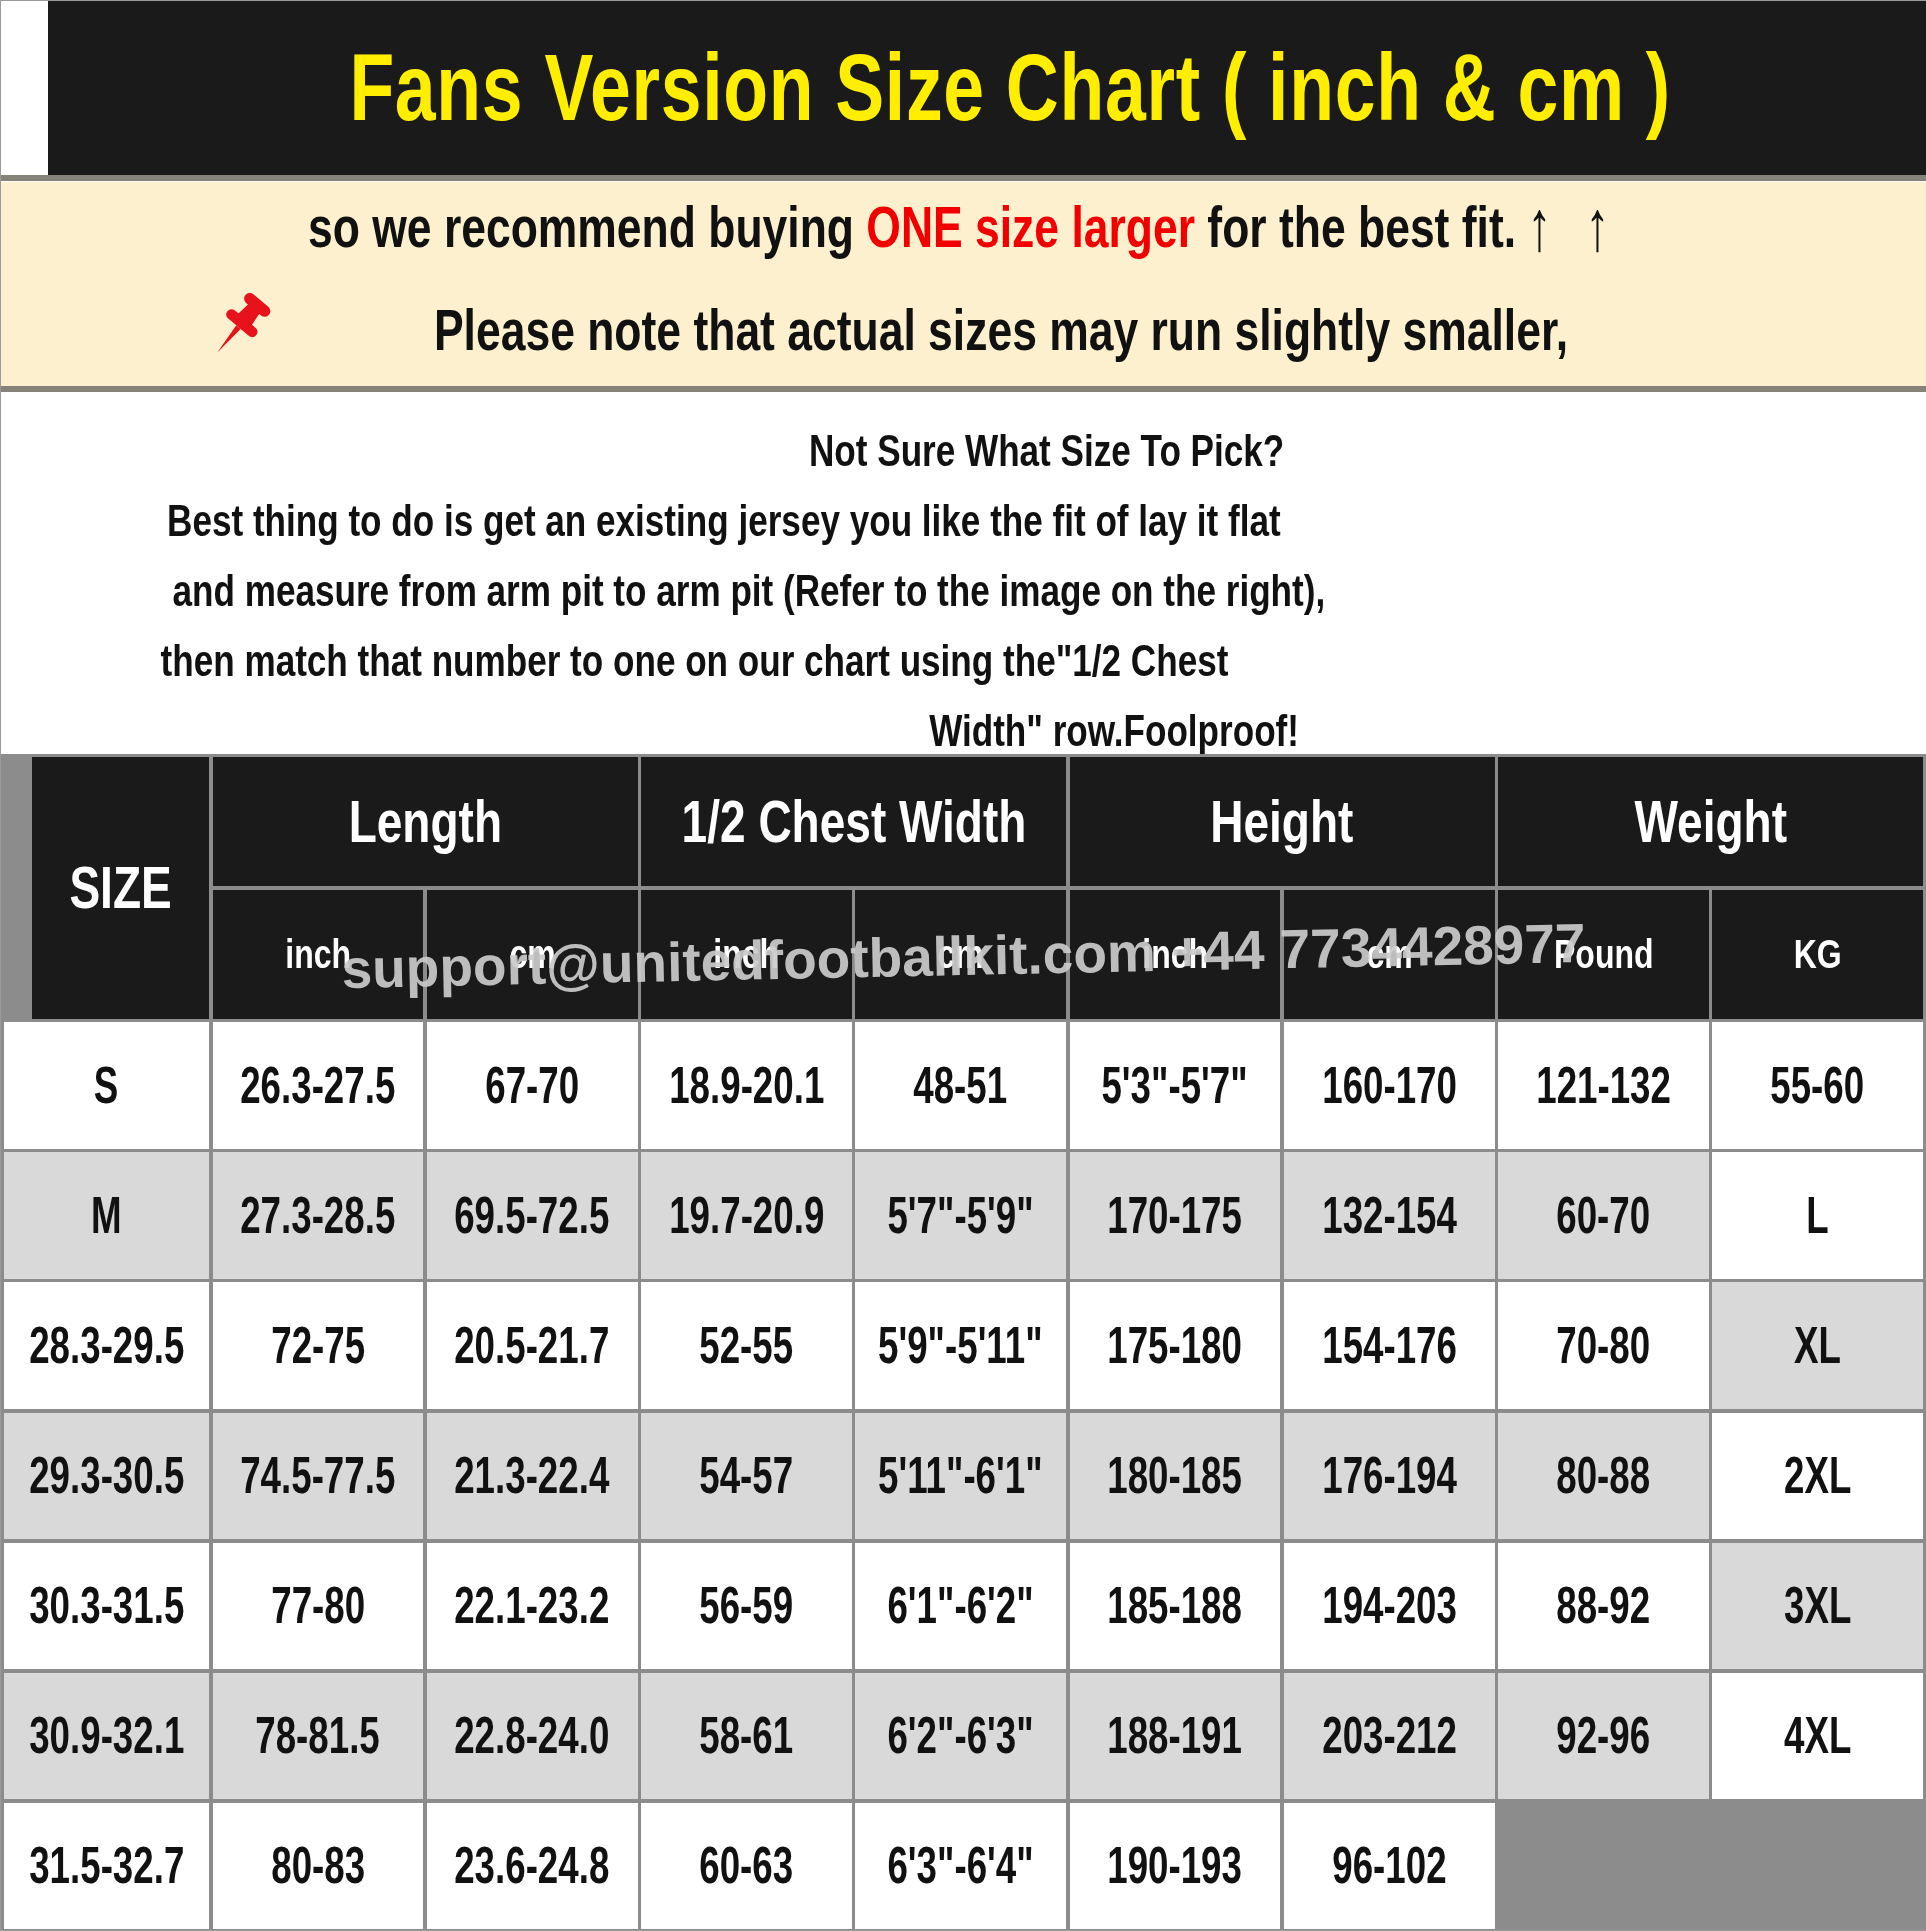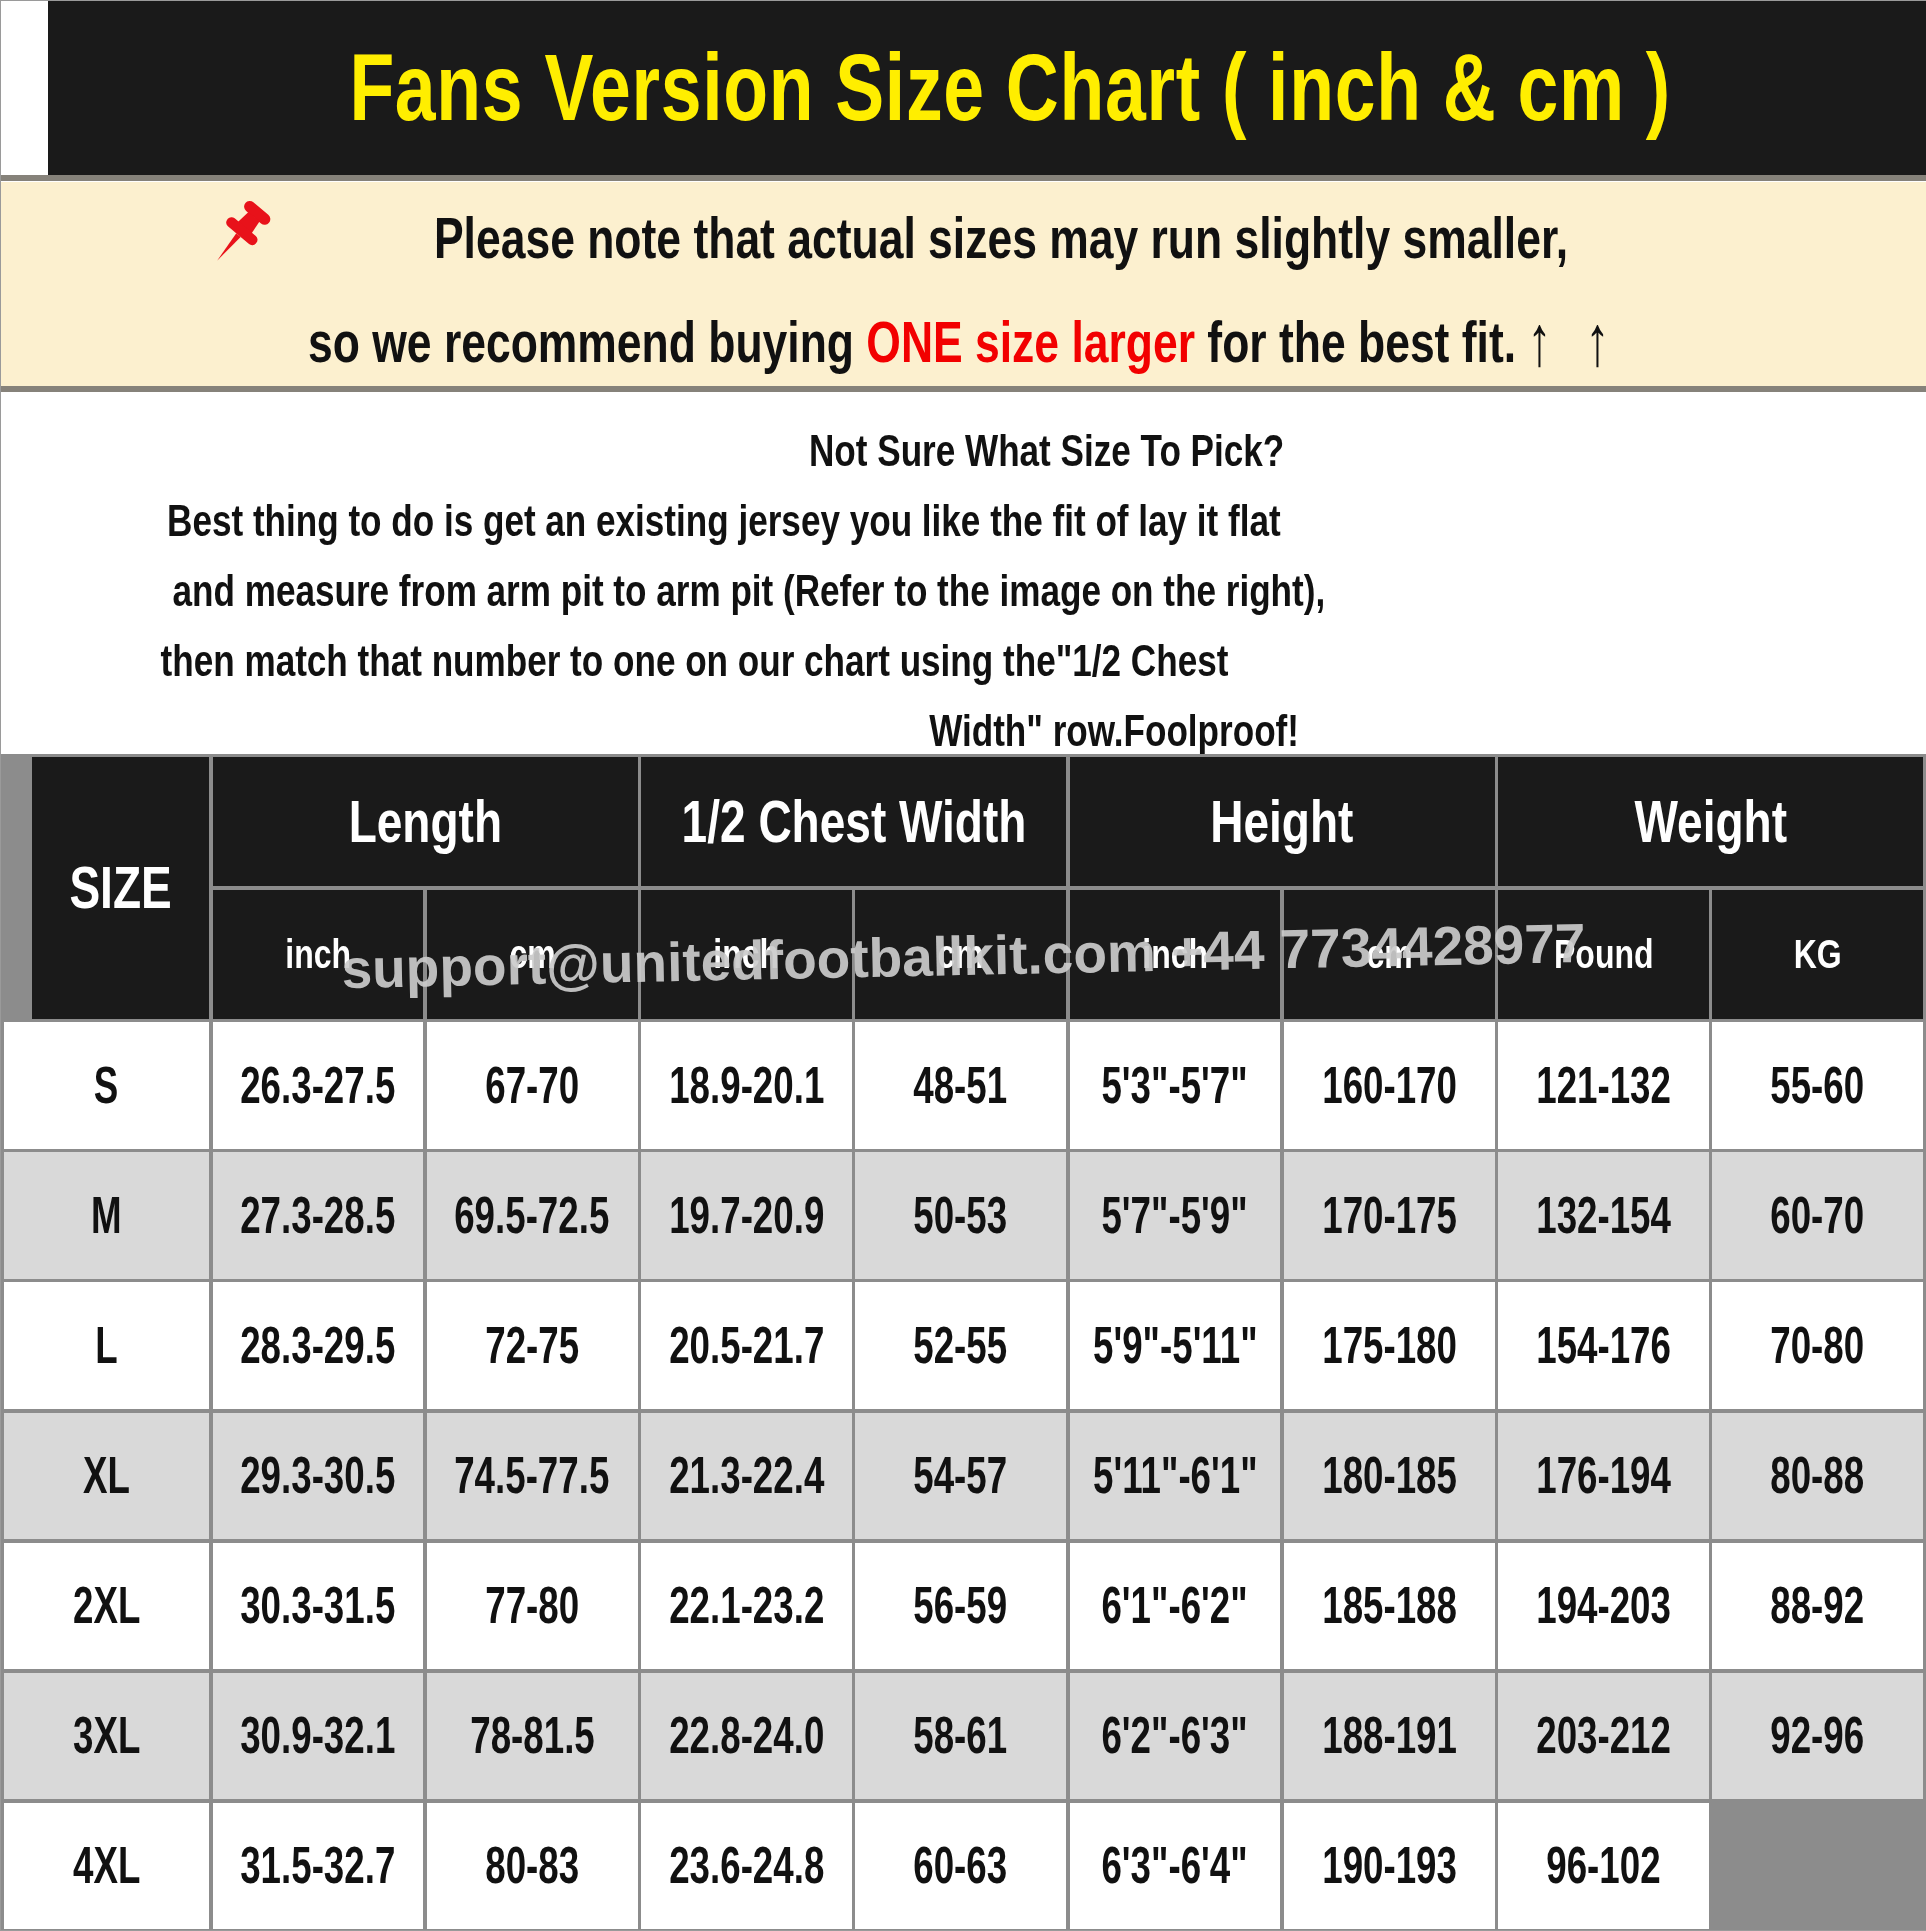--- a/index.html
+++ b/index.html
@@ -82,33 +82,33 @@
 
 <div class="page">
 
   <header class="titlebar">
     <span class="cond title-text">Fans Version Size Chart ( inch &amp; cm )</span>
   </header>
   <div class="divider d1"></div>
 
   <section class="notice">
     <div class="notice-line">
+      <span class="cond"><span>so we recommend buying </span><span class="red-em">ONE size larger</span><span> for the best fit.</span><span class="arrows">↑ ↑</span></span>
+    </div>
+    <div class="notice-line">
       <svg class="pin-icon" viewBox="0 0 100 100">
         <g transform="rotate(40 50 45)" fill="#e8121a">
           <rect x="31" y="4" width="38" height="14" rx="7"></rect>
           <path d="M41 17 L39 35 L61 35 L59 17 Z"></path>
           <rect x="27" y="34" width="46" height="13" rx="6"></rect>
           <path d="M46.5 47 L53.5 47 L50 88 Z"></path>
         </g>
       </svg>
       <span class="cond">Please note that actual sizes may run slightly smaller,</span>
     </div>
-    <div class="notice-line">
-      <span class="cond"><span>so we recommend buying </span><span class="red-em">ONE size larger</span><span> for the best fit.</span><span class="arrows">↑ ↑</span></span>
-    </div>
   </section>
   <div class="divider d2"></div>
 
   <section class="howto">
     <div class="howto-text">
       <div><span class="cond">Not Sure What Size To Pick?</span></div>
       <div><span class="cond">Best thing to do is get an existing jersey you like the fit of lay it flat</span></div>
       <div><span class="cond">and measure from arm pit to arm pit (Refer to the image on the right),</span></div>
       <div><span class="cond">then match that number to one on our chart using the"1/2 Chest</span></div>
       <div><span class="cond">Width" row.Foolproof!</span></div>
@@ -201,23 +201,20 @@
     <div class="cell dc alt">
         <span class="cond-tight">27.3-28.5</span>
       </div>
     <div class="cell dc alt">
         <span class="cond-tight">69.5-72.5</span>
       </div>
     <div class="cell dc alt">
         <span class="cond-tight">19.7-20.9</span>
       </div>
     <div class="cell dc alt">
-        <span class="cond-tight">50-53</span>
-      </div>
-    <div class="cell dc alt">
         <span class="cond-tight">5'7"-5'9"</span>
       </div>
     <div class="cell dc alt">
         <span class="cond-tight">170-175</span>
       </div>
     <div class="cell dc alt">
         <span class="cond-tight">132-154</span>
       </div>
     <div class="cell dc alt">
         <span class="cond-tight">60-70</span>

